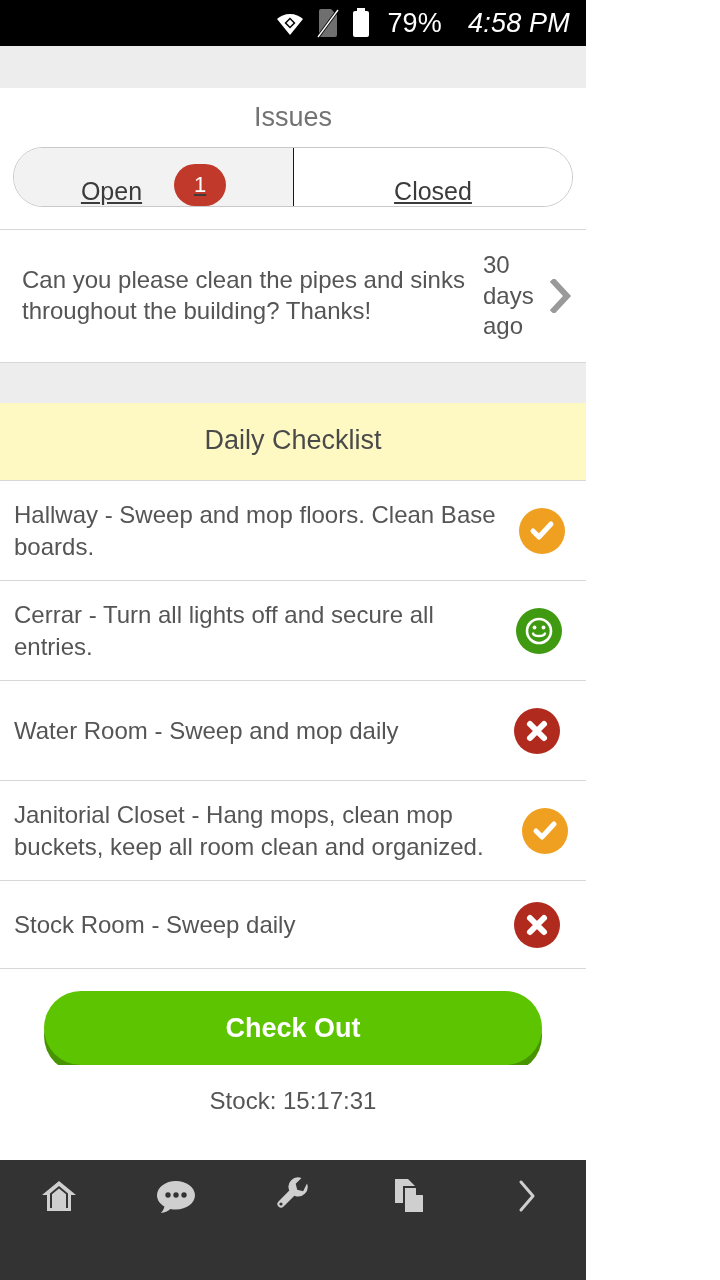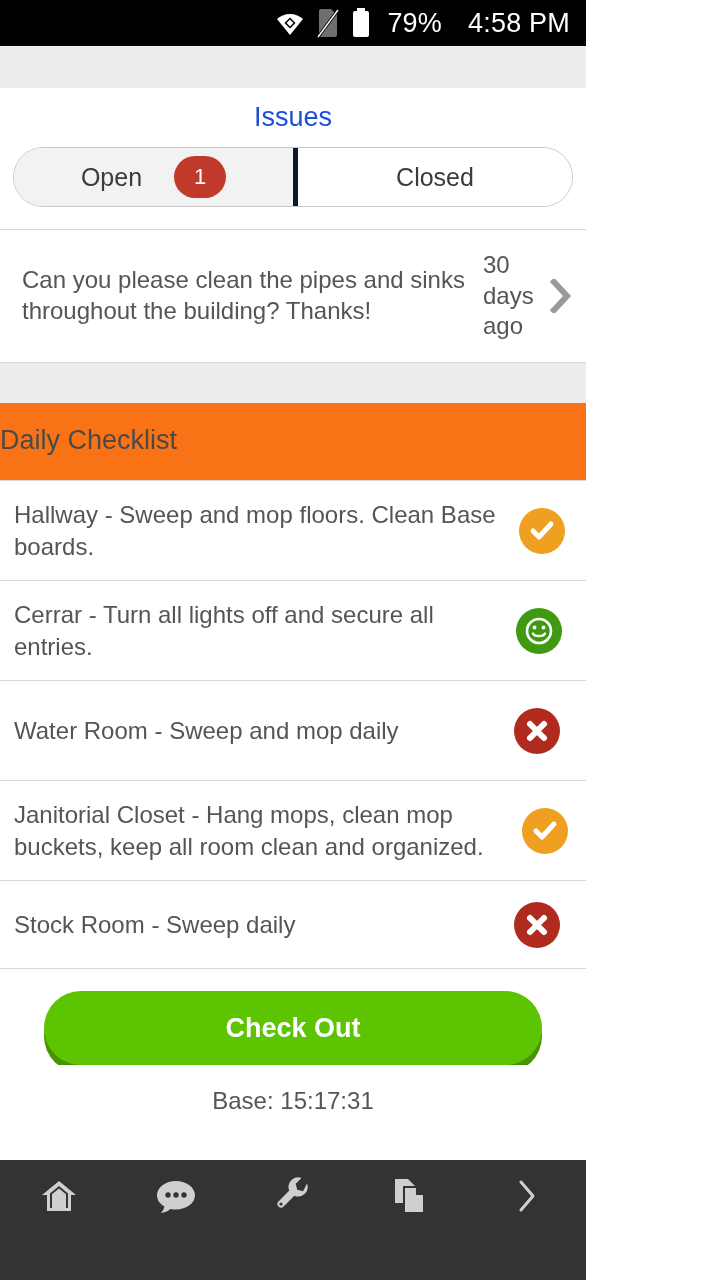--- a/index.html
+++ b/index.html
@@ -13,65 +13,65 @@
 
   
   .statusbar {
     height: 46px; background: #000000;
     display: flex; align-items: center; justify-content: flex-end;
     padding-right: 16px; flex: 0 0 auto;
   }
   .sb-icons { display: flex; align-items: center; gap: 12px; }
   .sb-text { color: #ffffff; font-size: 27px; font-weight: 400; letter-spacing: .2px; }
   .sb-battery-pct { margin-left: 4px; }
-  .sb-time { margin-left: 14px; }
+  .sb-time { margin-left: 14px; font-style: italic; }
 
   
   .topband { height: 42px; background: #ededed; flex: 0 0 auto; }
 
   
   .issues-header { background: #ffffff; padding-top: 14px; flex: 0 0 auto; }
   .issues-title {
-    text-align: center; font-size: 27px; color: #1d4ed8; font-weight: 400;
+    text-align: center; font-size: 27px; color: #737373; font-weight: 400;
     padding-bottom: 14px;
   }
   .segctl-wrap { display: flex; justify-content: center; padding-bottom: 22px; }
   .segctl {
     width: 560px; height: 60px; display: flex;
     border: 1px solid #c9c9c9; border-radius: 30px; overflow: hidden;
     background: #ffffff;
   }
   .seg {
-    flex: 1 1 50%; display: flex; align-items: center; justify-content: center;
-    gap: 32px; font-size: 25px; color: #3b3b3b; background: #ffffff;
+    flex: 1 1 50%; display: flex; align-items: flex-end; justify-content: center;
+    gap: 32px; font-size: 25px; color: #3b3b3b; background: #ffffff; text-decoration: underline;
   }
   .seg.selected { background: #f2f2f2; }
-  .seg + .seg { border-left: 5px solid #0f172a; }
+  .seg + .seg { border-left: 1px solid #0f172a; }
   .seg-badge {
     background: #c0392b; color: #ffffff; font-size: 22px;
     min-width: 52px; height: 42px; border-radius: 21px;
     display: flex; align-items: center; justify-content: center;
   }
 
   
   .issue-row {
     display: flex; align-items: center; background: #ffffff;
     border-top: 1px solid #d8d8d8; border-bottom: 1px solid #d8d8d8;
     padding: 20px 14px 20px 22px; gap: 6px; flex: 0 0 auto;
   }
   .issue-text { flex: 1 1 auto; font-size: 24px; line-height: 1.28; color: #555555; padding-right: 12px; }
   .issue-time { width: 110px; font-size: 24px; line-height: 1.28; color: #555555; }
   .chev { width: 34px; display: flex; align-items: center; justify-content: center; }
 
   .gray-spacer { height: 40px; background: #ededed; flex: 0 0 auto; }
 
   
   .checklist-title {
-    font-size: 27px; color: #4a4a4a;
-    padding: 22px 0 24px; background: #f97316;
+    text-align: center; font-size: 27px; color: #4a4a4a;
+    padding: 22px 0 24px; background: #fef9c3;
     border-bottom: 1px solid #d8d8d8; flex: 0 0 auto;
   }
   .cl-list { flex: 0 0 auto; background: #ffffff; }
   .cl-row {
     display: flex; align-items: center; min-height: 100px;
     border-bottom: 1px solid #d8d8d8; padding: 16px 18px 16px 14px;
     background: #ffffff;
   }
   .cl-text { flex: 1 1 auto; font-size: 24px; line-height: 1.30; color: #555555; padding-right: 18px; }
   .cl-status { width: 62px; display: flex; align-items: center; justify-content: center; }
@@ -232,21 +232,21 @@
             </svg>
         </span>
       </div>
     </div>
 
   </div>
 
   <div class="checkout-wrap">
     <button class="checkout-btn">Check Out</button>
   </div>
-  <div class="hours">Base: 15:17:31</div>
+  <div class="hours">Stock: 15:17:31</div>
 
   <div class="spacer-fill"></div>
 
   <div class="bottomnav">
 
     <div class="nav-item">
       <span class="nav-icon">
         <svg width="40" height="36" viewBox="0 0 40 36">
             <path d="M20 3L3 17h5v16h24V17h5L20 3z" fill="#cfcfcf"></path>
             <path d="M20 8l-9 7.5V30h18V15.5L20 8z" fill="#333333"></path>

